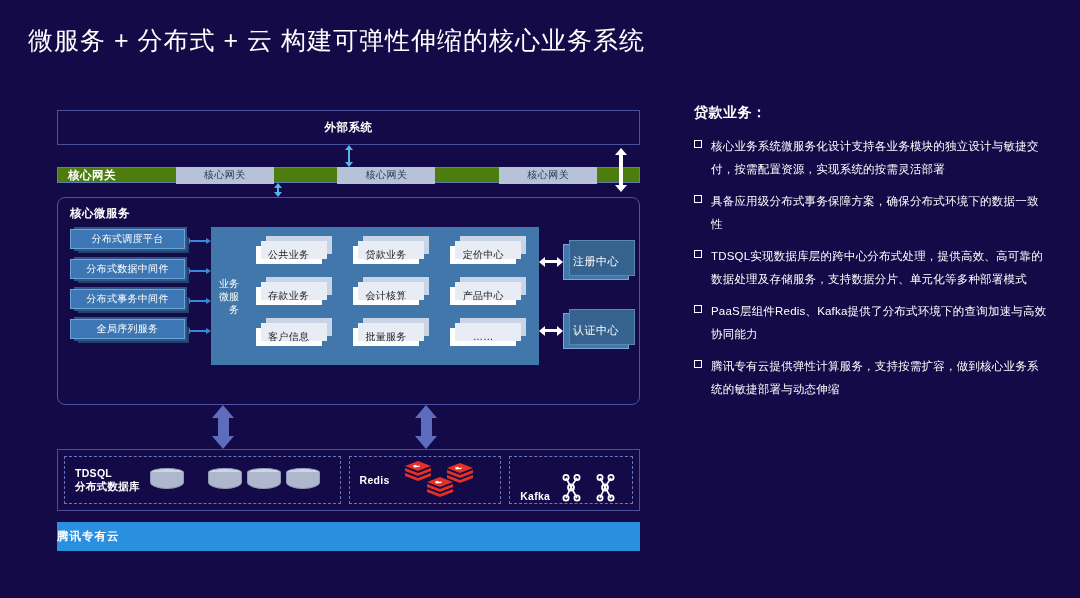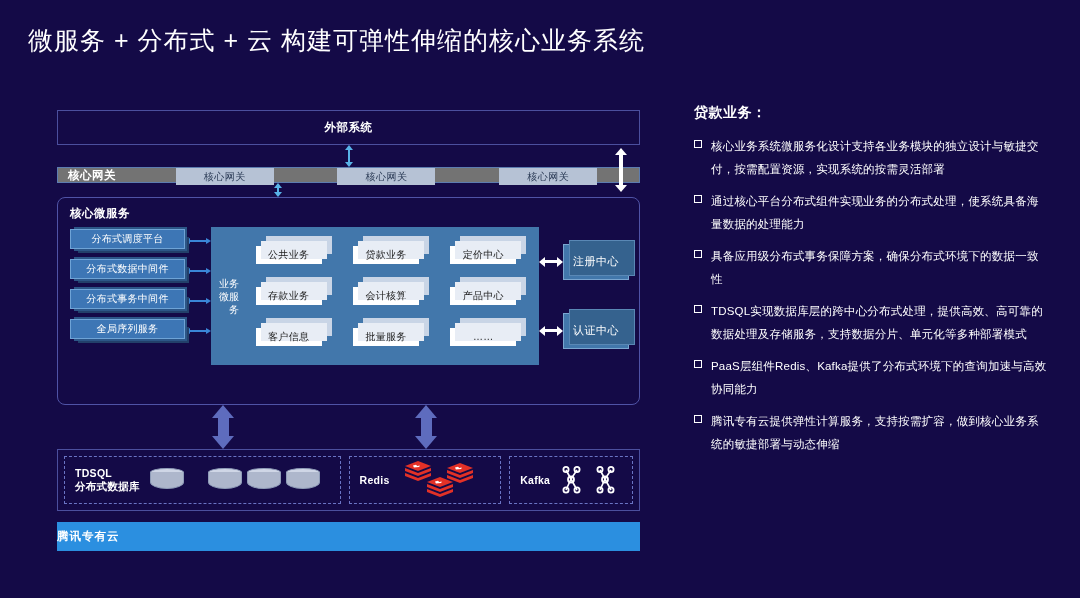--- a/index.html
+++ b/index.html
@@ -60,23 +60,23 @@
 
   .gap-arrow {
     height: 22px;
     display: flex; justify-content: center;
   }
   .gap-arrow .varrow-w { height: 100%; }
 
   
   .gw-bar {
     height: 16px;
-    background: #737373;
+    background: #4d7c0f;
     border: 1px solid #5d7cb0;
-    display: flex; align-items: flex-start;
+    display: flex; align-items: center;
     padding: 0 10px;
     position: relative;
   }
   .gw-title {
     font-size: 11.5px; font-weight: bold;
     width: 76px; flex: none;
     letter-spacing: .5px;
   }
   .gw-items { flex: 1; display: flex; justify-content: space-around; }
   .gw-chip {
@@ -293,21 +293,21 @@
   }
   .store-cell {
     border: 1px dashed #6a74c4;
     height: 100%;
     display: flex; align-items: center;
     padding: 0 10px;
     gap: 10px;
   }
   .store-cell.tdsql { flex: 1.95; }
   .store-cell.redis { flex: 1.0; }
-  .store-cell.kafka { flex: 0.78; }
+  .store-cell.kafka { flex: 0.78; align-items: flex-end; }
   .store-name {
     font-size: 10.5px; font-weight: bold;
     line-height: 13px;
     white-space: nowrap;
     letter-spacing: .3px;
   }
 
   
   .cyls { display: flex; align-items: center; gap: 5px; flex: 1; }
   .cyl-spacer { width: 14px; }
@@ -634,24 +634,20 @@
 
 <div id="points">
   <div id="points-title">贷款业务：</div>
 
   <div class="point">
     <span class="bullet"></span>
     <span class="ptext">核心业务系统微服务化设计支持各业务模块的独立设计与敏捷交付，按需配置资源，实现系统的按需灵活部署</span>
   </div>
   <div class="point">
     <span class="bullet"></span>
-    <span class="ptext">通过核心平台分布式组件实现业务的分布式处理，使系统具备海量数据的处理能力</span>
-  </div>
-  <div class="point">
-    <span class="bullet"></span>
     <span class="ptext">具备应用级分布式事务保障方案，确保分布式环境下的数据一致性</span>
   </div>
   <div class="point">
     <span class="bullet"></span>
     <span class="ptext">TDSQL实现数据库层的跨中心分布式处理，提供高效、高可靠的数据处理及存储服务，支持数据分片、单元化等多种部署模式</span>
   </div>
   <div class="point">
     <span class="bullet"></span>
     <span class="ptext">PaaS层组件Redis、Kafka提供了分布式环境下的查询加速与高效协同能力</span>
   </div>

